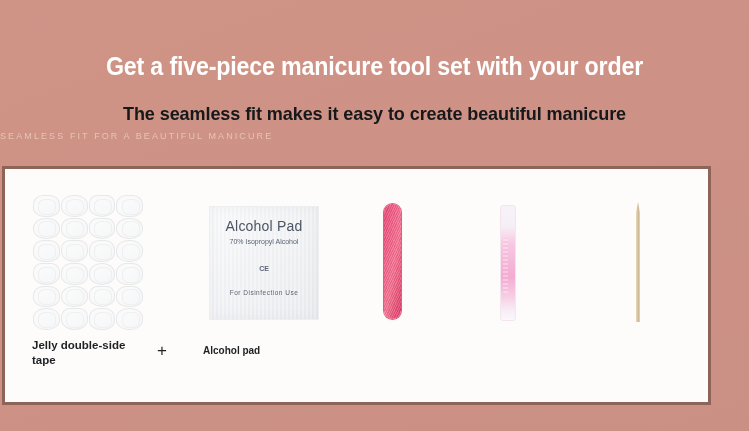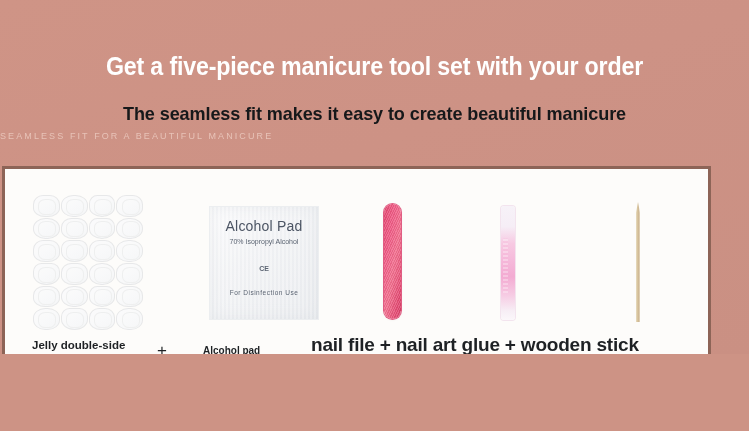--- a/index.html
+++ b/index.html
@@ -3,21 +3,21 @@
 <meta charset="utf-8">
 <style>
   html,body{margin:0;padding:0;}
   body{
     width:749px;height:431px;overflow:hidden;
     background:#cd9385;
     font-family:"Liberation Sans", sans-serif;
     -webkit-font-smoothing:antialiased;
   }
   .banner{
-    position:relative;width:749px;height:354px;
+    position:relative;width:749px;height:431px;
     background:linear-gradient(160deg,#cf9486 0%,#cd9285 45%,#ca9083 100%);
     overflow:hidden;
   }
 
   
   .headline{
     position:absolute;left:0;top:52px;width:749px;
     text-align:center;
     font-size:25px;font-weight:700;
     letter-spacing:-0.2px;
@@ -223,18 +223,17 @@
       <div class="prod file"></div>
 
       <div class="prod glue"></div>
 
       <div class="prod stick"></div>
 
       <div class="caption-row">
         <div class="cap cap-tape">Jelly double-side tape</div>
         <div class="cap cap-plus">+</div>
         <div class="cap cap-pad">Alcohol pad</div>
-        <div class="cap cap-rest">nail file + nail art glue + wooden stick</div>
       </div>
 
     </div>
   </div>
 </div>
 
 </body></html>

